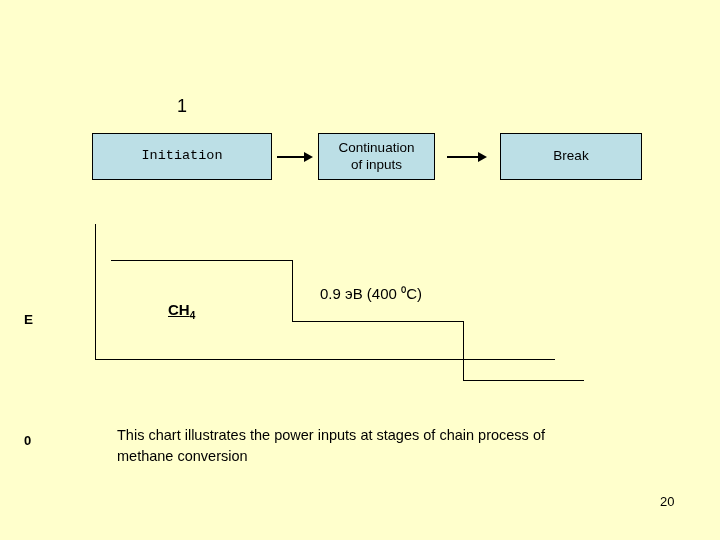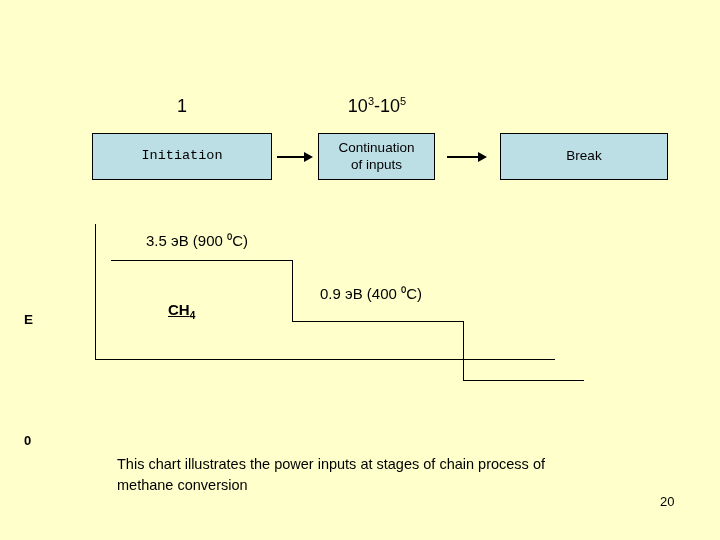--- a/index.html
+++ b/index.html
@@ -123,65 +123,63 @@
     color: #000000;
   }
 </style>
 </head>
 <body>
 
 <div id="slide">
 
   <div class="flow-label" style="left:147px; top:96px; width:70px;">1</div>
 
-  <div class="flow-label" style="left:327px; top:96px; width:100px;"><span>10</span><sup>3</sup><span>-</span><span>10</span><sup>5</sup></div>
 
   <div class="flow-box" style="left:92px; top:133px; width:180px; height:47px;font-family:Liberation Mono, monospace;">Initiation</div>
 
   <div class="arrow" style="left:277px; top:151px; width:36px;">
     <span class="shaft" style="width:27px;"></span>
     <span class="head" style="left:27px;"></span>
   </div>
 
   <div class="flow-box" style="left:318px; top:133px; width:117px; height:47px; flex-direction:column;">
     <span>Continuation</span>
     <span>of inputs</span>
   </div>
 
   <div class="arrow" style="left:447px; top:151px; width:40px;">
     <span class="shaft" style="width:31px;"></span>
     <span class="head" style="left:31px;"></span>
   </div>
 
-  <div class="flow-box" style="left:500px; top:133px; width:168px; height:47px;">Break</div>
+  <div class="flow-box" style="left:500px; top:133px; width:142px; height:47px;">Break</div>
 
   <div class="axis-letter" style="left:24px; top:312px;">E</div>
 
   <div class="line-v" style="left:95px; top:224px; height:136px;"></div>
 
-  <div class="chart-label" style="left:146px; top:230px;">3.5 эB (900 ⁰C)</div>
 
   <div class="line-h" style="left:111px; top:260px; width:182px;"></div>
 
   <div class="line-v" style="left:292px; top:260px; height:61px;"></div>
 
   <div class="species-label" style="left:168px; top:301px;"><span>CH</span><sub>4</sub></div>
 
   <div class="chart-label" style="left:320px; top:283px;">0.9 эB (400 ⁰C)</div>
 
   <div class="line-h" style="left:292px; top:321px; width:172px;"></div>
 
   <div class="line-v" style="left:463px; top:321px; height:60px;"></div>
 
   <div class="line-h" style="left:95px; top:359px; width:460px;"></div>
 
   <div class="line-h" style="left:463px; top:380px; width:121px;"></div>
 
   <div class="zero-label" style="left:24px; top:433px;">0</div>
 
-  <div class="caption" style="left:117px; top:425px; width:480px;margin-top:29px;">
+  <div class="caption" style="left:117px; top:425px; width:480px;">
     <span>This chart illustrates the power inputs at stages of chain</span>
     <span>process of methane conversion</span>
   </div>
 
   <div class="page-number" style="left:660px; top:494px;">20</div>
 
 </div>
 
 </body></html>

